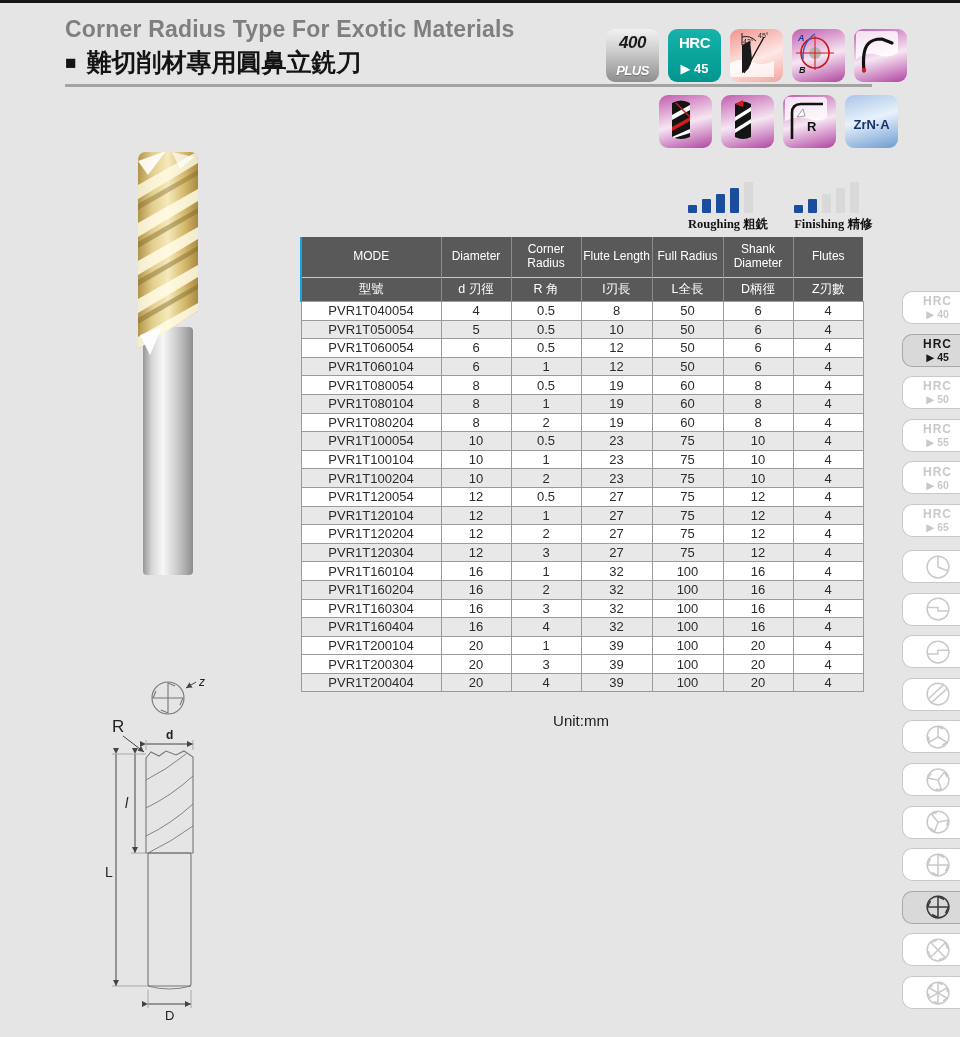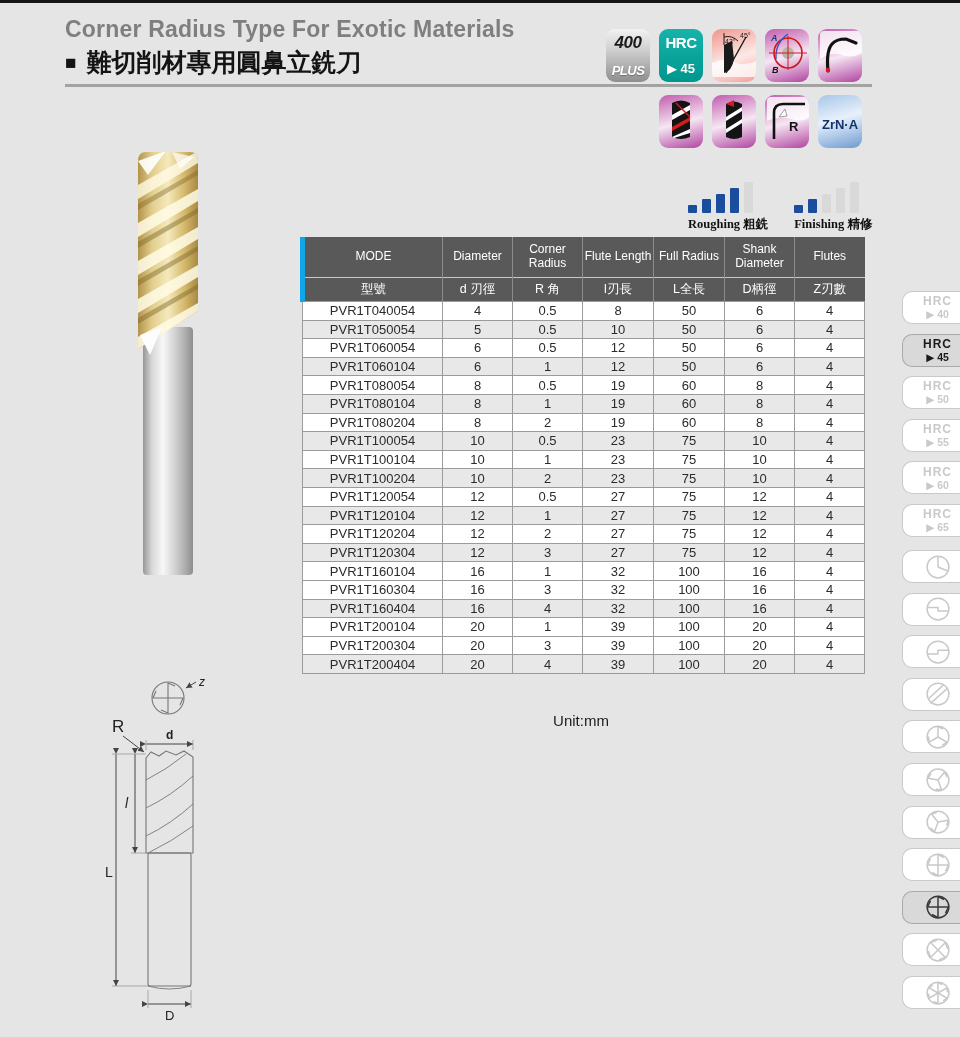--- a/index.html
+++ b/index.html
@@ -8,21 +8,21 @@
   .top-rule{position:absolute;left:0;top:0;width:960px;height:3px;background:#161616;}
   .title-en{position:absolute;left:65px;top:16px;font-size:23px;font-weight:bold;color:#7f7f7f;letter-spacing:.2px;}
   .title-zh{position:absolute;left:65px;top:46px;font-size:25px;font-weight:bold;color:#141414;}
   .title-zh .bullet{font-size:19px;margin-right:10px;position:relative;top:-2px;}
   .divider{position:absolute;left:65px;top:84px;width:807px;height:3px;background:#a3a3a3;}
 
   
   .badges{position:absolute;display:flex;gap:9px;}
   .badges.r1{left:606px;top:29px;}
   .badges.r2{left:659px;top:95px;}
-  .badge{width:44px;height:53px;border-radius:9px;position:relative;overflow:hidden;flex:0 0 auto;}
+  .badge{width:44px;height:53px;border-radius:9px;position:relative;overflow:hidden;flex:0 0 auto;padding-left:9px;}
   .badge svg{position:absolute;left:0;top:0;}
   .badge.silver{background:linear-gradient(180deg,#f2f2f2 0%,#cfcfcf 40%,#8e8e8e 100%);}
   .badge.teal{background:linear-gradient(180deg,#16b3aa 0%,#00968e 100%);}
   .badge.salmon{background:linear-gradient(160deg,#f0948c 0%,#fde9e6 55%,#f2a49b 100%);}
   .badge.orchid{background:linear-gradient(165deg,#c25cae 0%,#f6e6f3 52%,#b044a0 100%);}
   .badge.blue{background:linear-gradient(165deg,#a8c6e8 0%,#e8f1fb 45%,#6d9bd1 100%);}
   .b400-top{position:absolute;top:4px;left:0;width:100%;text-align:center;font-size:17px;font-weight:bold;font-style:italic;color:#1a1a1a;letter-spacing:-.5px;}
   .b400-bot{position:absolute;bottom:4px;left:0;width:100%;text-align:center;font-size:13px;font-weight:bold;font-style:italic;color:#fff;text-shadow:0 1px 1px #6e6e6e;letter-spacing:-.5px;}
   .bhrc-top{position:absolute;top:5px;left:0;width:100%;text-align:center;font-size:15px;font-weight:bold;color:#fff;letter-spacing:-.5px;}
   .bhrc-bot{position:absolute;bottom:6px;left:0;width:100%;text-align:center;font-size:13px;font-weight:bold;color:#fff;}
@@ -38,21 +38,21 @@
   
   .photo{position:absolute;left:136px;top:149px;}
   .drawing{position:absolute;left:56px;top:658px;}
 
   
   table.spec{position:absolute;left:300px;top:237px;width:562px;border-collapse:collapse;table-layout:fixed;}
   table.spec th,table.spec td{padding:0;text-align:center;vertical-align:middle;}
   table.spec thead th{background:#595959;color:#fff;font-weight:normal;border-left:1px solid #8c8c8c;}
   table.spec thead tr.en th{height:40px;font-size:12px;line-height:1.15;}
   table.spec thead tr.zh th{height:23px;font-size:12.5px;border-top:1px solid #c9c9c9;}
-  table.spec thead th:first-child{border-left:5px solid #0ea5e9;}
+  table.spec thead th:first-child{border-left:2px solid #0ea5e9;}
   table.spec tbody td{height:17.6px;font-size:13px;color:#2b2b2b;border:1px solid #9b9b9b;background:#fff;line-height:1;}
   table.spec tbody tr.alt td{background:#e8e8e8;}
   .unit-note{position:absolute;left:300px;top:712px;width:562px;text-align:center;font-size:15px;color:#1c1c1c;}
 
   
   .side-tab{position:absolute;left:902px;width:70px;height:33px;background:#fff;border:1.5px solid #c9c9c9;border-right:none;border-radius:10px 0 0 10px;box-sizing:border-box;display:flex;flex-direction:column;align-items:center;justify-content:center;color:#c9c9c9;cursor:pointer;}
   .side-tab.active{background:#d9d9d9;border-color:#a9a9a9;color:#1a1a1a;}
   .side-tab .l1{font-size:12px;font-weight:bold;letter-spacing:1px;line-height:1;}
   .side-tab .l2{font-size:10.5px;font-weight:bold;line-height:1;margin-top:2px;}
   .side-tab.icon-tab svg{display:block;}
@@ -363,20 +363,29 @@
         </tr>
         <tr>
           <td>PVR1T160104</td>
           <td>16</td>
           <td>1</td>
           <td>32</td>
           <td>100</td>
           <td>16</td>
           <td>4</td>
         </tr>
+        <tr class="alt">
+          <td>PVR1T160204</td>
+          <td>16</td>
+          <td>2</td>
+          <td>32</td>
+          <td>100</td>
+          <td>16</td>
+          <td>4</td>
+        </tr>
         <tr>
           <td>PVR1T160304</td>
           <td>16</td>
           <td>3</td>
           <td>32</td>
           <td>100</td>
           <td>16</td>
           <td>4</td>
         </tr>
         <tr class="alt">

